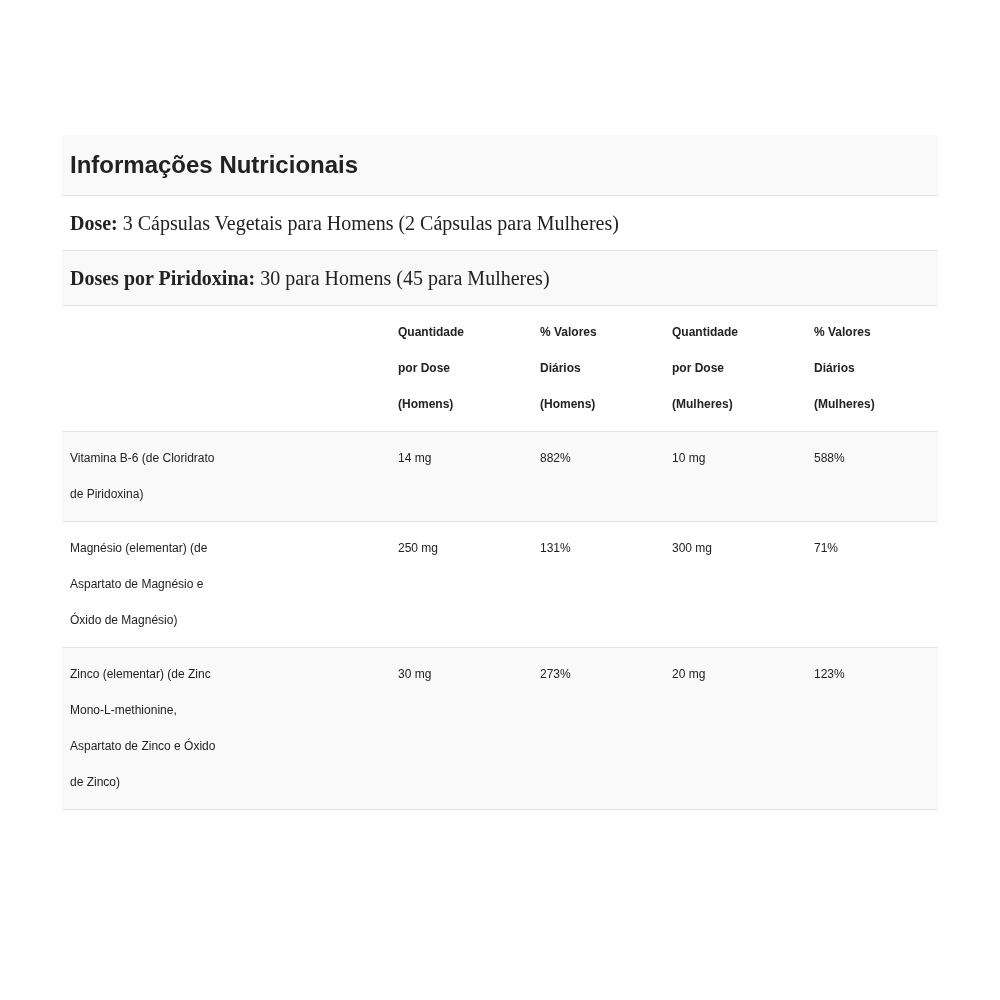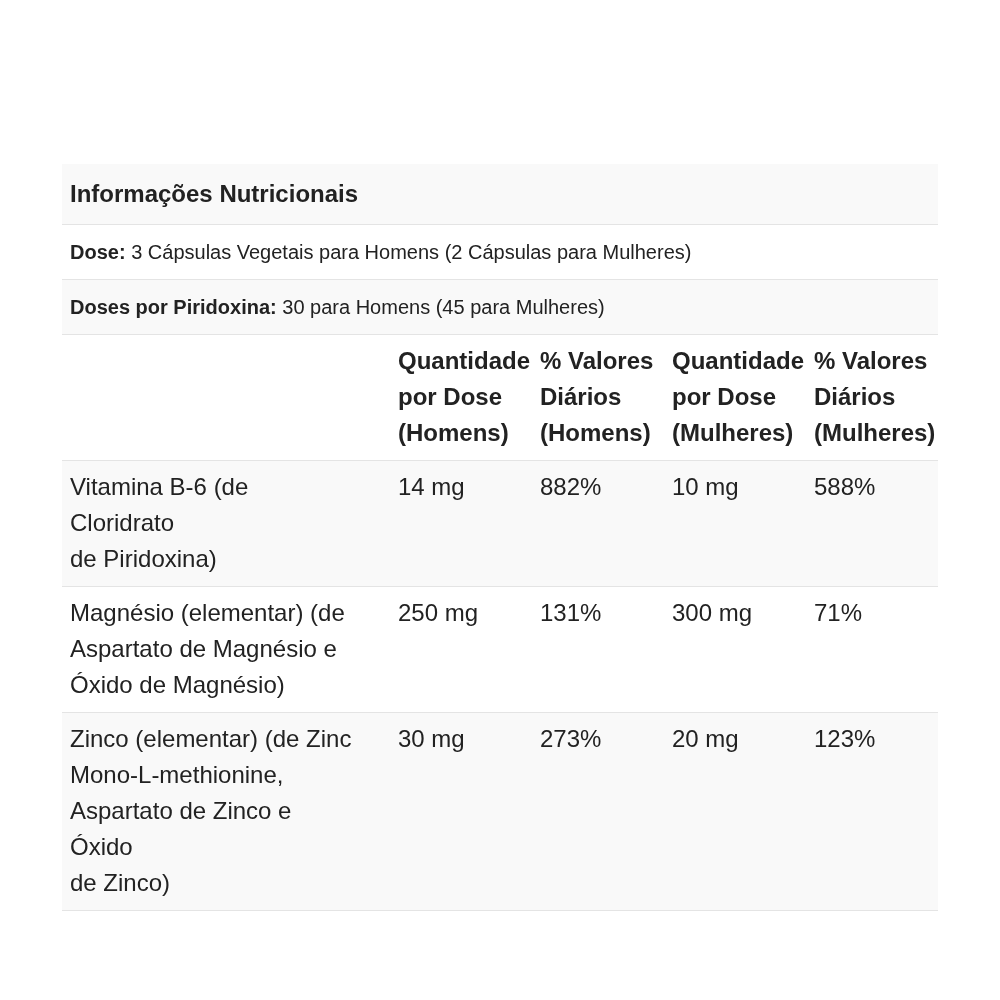--- a/index.html
+++ b/index.html
@@ -7,49 +7,50 @@
     padding: 0;
     background: #ffffff;
     width: 1000px;
     height: 1000px;
     font-family: "Liberation Sans", "DejaVu Sans", sans-serif;
     color: #222222;
   }
   .sheet {
     position: absolute;
     left: 62px;
-    top: 164px;
+    top: 135px;
     width: 876px;
   }
   .row {
     box-sizing: border-box;
     border-bottom: 1px solid #e4e4e4;
   }
   .striped { background: #f9f9f9; }
   .title-row {
     padding: 12px 8px;
     font-size: 24px;
     line-height: 36px;
     font-weight: 700;
   }
   .info-row {
     padding: 9px 8px;
     font-size: 20px;
     line-height: 36px;
+    font-family: Liberation Serif, serif;
   }
   .info-row .lbl { font-weight: 700; }
   table.nutrients {
     width: 876px;
     border-collapse: collapse;
     table-layout: fixed;
   }
   table.nutrients tr { border-bottom: 1px solid #e4e4e4; }
   table.nutrients tr.striped { background: #f9f9f9; }
   th, td {
-    font-size: 24px;
+    font-size: 12px;
     line-height: 36px;
     font-weight: 400;
     text-align: left;
     vertical-align: top;
     padding: 8px 10px 9px 0;
     white-space: pre-line;
     overflow: hidden;
   }
   th { font-weight: 700; }
   th:first-child, td:first-child { padding-left: 8px; padding-right: 40px; }

